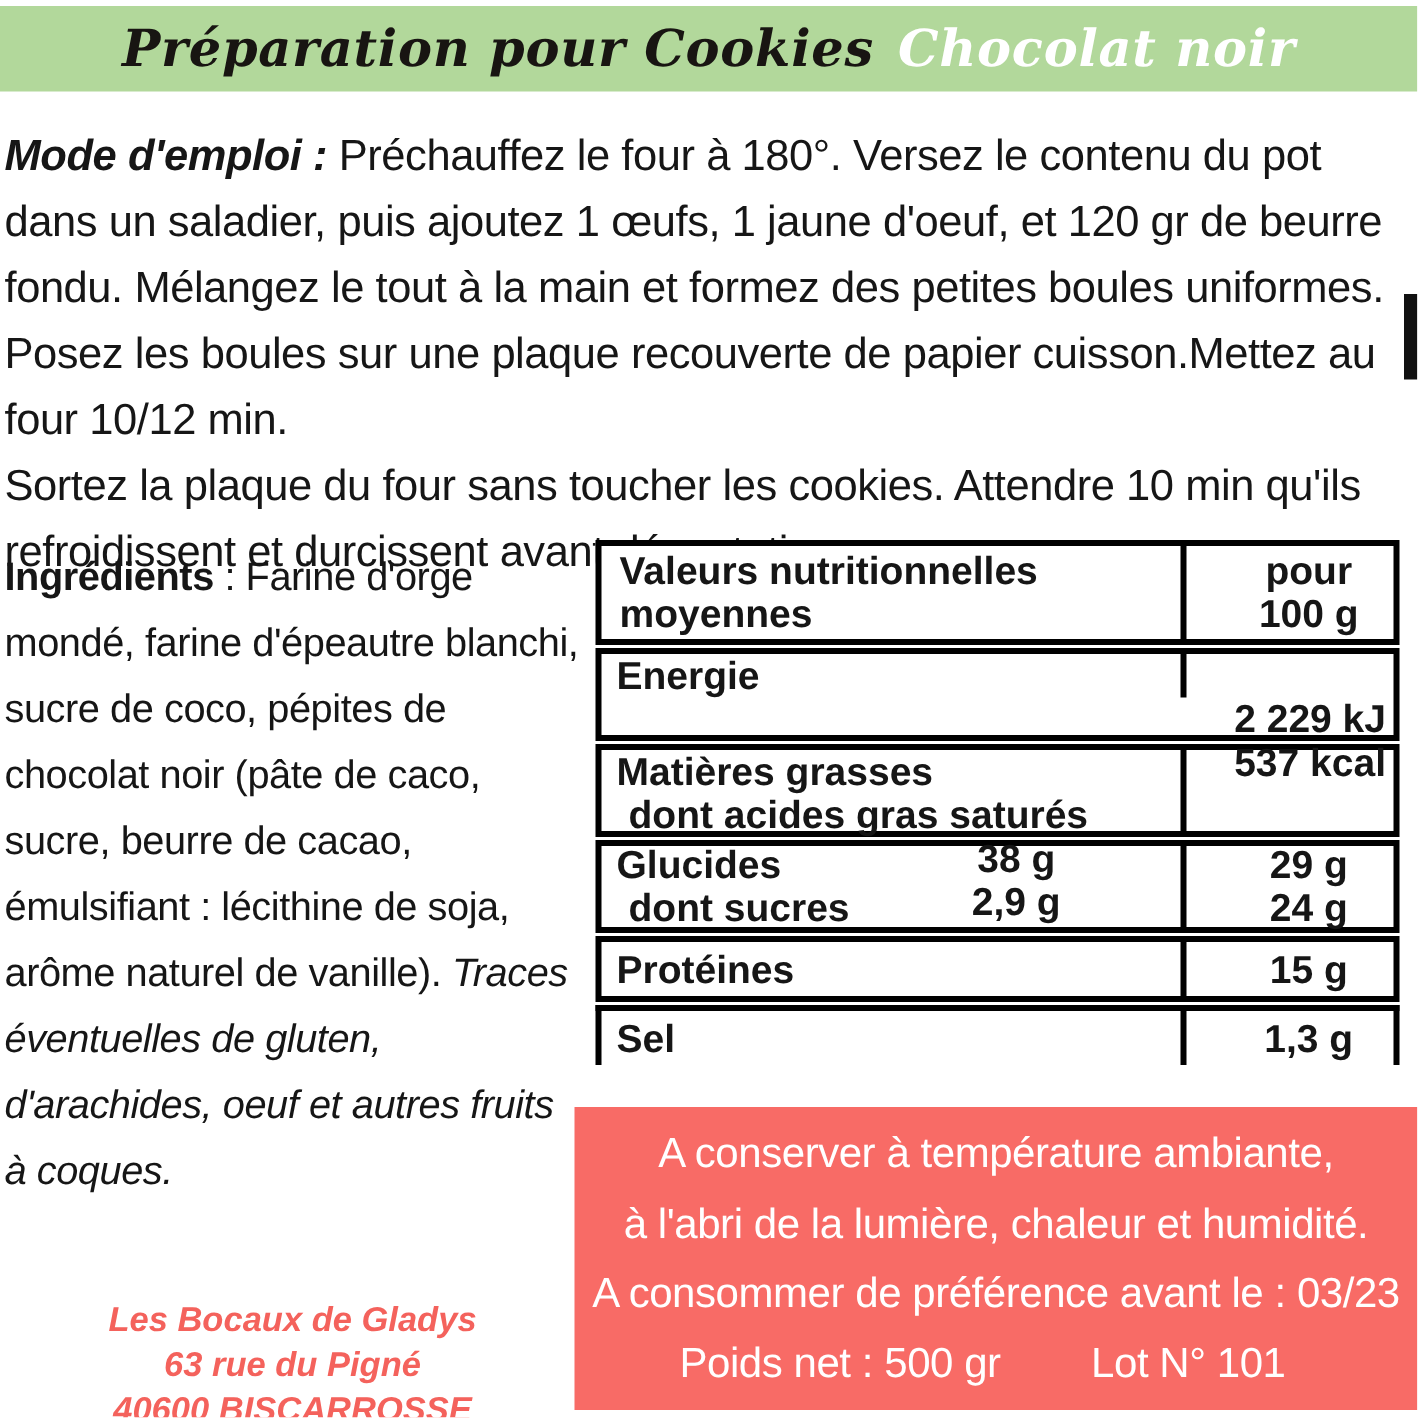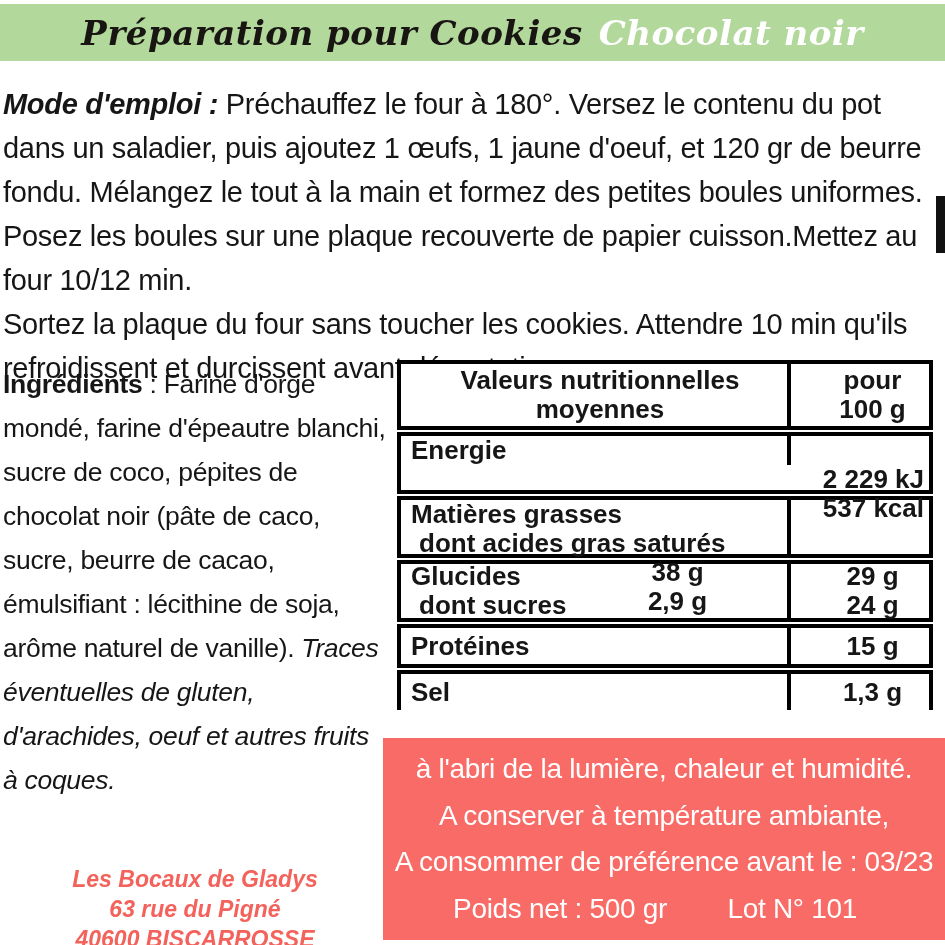--- a/index.html
+++ b/index.html
@@ -35,21 +35,21 @@
   .ntable{position:absolute;top:360px;left:397px;width:536px;}
   .nrow{display:flex;border:4px solid #000;margin-bottom:2px;box-sizing:border-box;background:#fff;}
   .ncell{box-sizing:border-box;}
   .nlabel{width:390px;border-right:4px solid #000;display:flex;flex-direction:column;
           justify-content:center;padding-left:10px;font-weight:bold;font-size:26px;line-height:29px;}
   .nlabel .sub{padding-left:8px;}
   .nvalue{flex:1;display:flex;flex-direction:column;justify-content:center;text-align:center;
           font-weight:bold;font-size:26px;line-height:29px;margin-left:25px;}
   .nvalue.right{text-align:right;padding-right:5px;}
   .nhead{height:70px;}
-  .nhead .nlabel{text-align:center;padding-left:12px;}
+  .nhead .nlabel{text-align:left;padding-left:12px;}
   .r0{height:62px;flex-direction:column;} .r1{height:62px;flex-direction:column;} .r2{height:62px;} .r3{height:44px;}
   .r4{height:40px;border-bottom:none;margin-bottom:0;}
 
   
   .storage{position:absolute;top:738px;left:383px;width:562px;height:202px;background:#f86b66;
            color:#ffffff;font-size:28px;line-height:46.5px;display:flex;flex-direction:column;
            justify-content:center;text-align:center;letter-spacing:-0.3px;}
   .storage .row4{display:flex;justify-content:space-between;padding:0 88px 0 70px;text-align:left;}
 
   
@@ -138,22 +138,22 @@
       <div class="ncell nlabel">
         <div>Sel</div>
       </div>
       <div class="ncell nvalue">
         <div>1,3 g</div>
       </div>
     </div>
   </div>
 
   <div class="storage">
+    <div>A conserver à température ambiante,</div>
     <div>à l'abri de la lumière, chaleur et humidité.</div>
-    <div>A conserver à température ambiante,</div>
     <div>A consommer de préférence avant le : 03/23</div>
     <div class="row4">
       <span>Poids net : 500 gr</span>
       <span>Lot N° 101</span>
     </div>
   </div>
 
   <div class="edge-mark"></div>
 
 </div>

